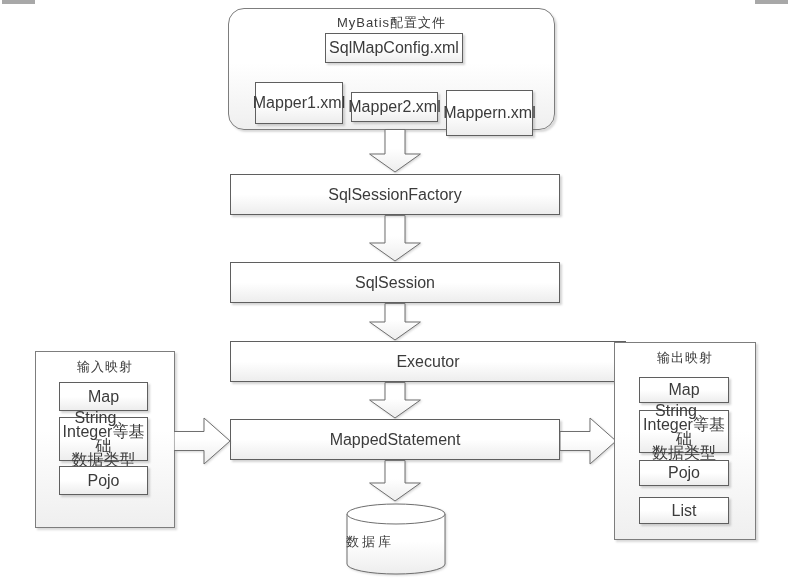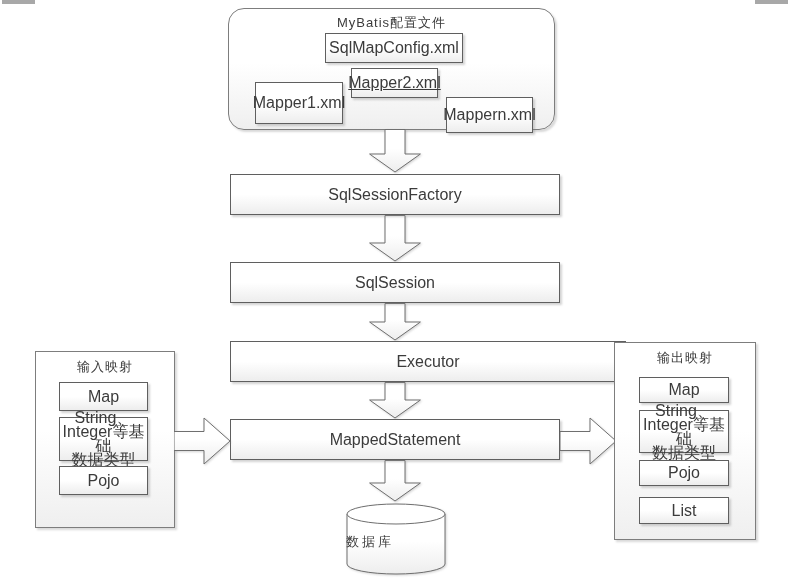--- a/index.html
+++ b/index.html
@@ -53,22 +53,22 @@
   </svg>
 
   <div class="crop-bar" style="left:2px;"></div>
   <div class="crop-bar" style="left:755px;"></div>
 
   <div class="group rounded" style="left:228px; top:8px; width:327px; height:122px;">
     <div class="group-title" style="top:5px;">MyBatis配置文件</div>
   </div>
   <div class="box" style="left:325px; top:33px; width:138px; height:30px;">SqlMapConfig.xml</div>
   <div class="box" style="left:255px; top:82px; width:88px; height:42px;">Mapper1.xml</div>
-  <div class="box" style="left:351px; top:68px; width:87px; height:30px;text-decoration:underline;">Mapper2.xml</div>
-  <div class="box" style="left:446px; top:97px; width:87px; height:36px;">Mappern.xml</div>
+  <div class="box" style="left:351px; top:92px; width:87px; height:30px;">Mapper2.xml</div>
+  <div class="box" style="left:446px; top:90px; width:87px; height:46px;">Mappern.xml</div>
 
   <svg class="arrow-svg" style="left:369px; top:129px;" width="52" height="44">
     <polygon points="16,0.5 36,0.5 36,25 51.4,25 26,43 0.6,25 16,25" fill="url(#shapeGrad)" stroke="#6f6f6f" stroke-width="1"></polygon>
   </svg>
   <svg class="arrow-svg" style="left:369px; top:215px;" width="52" height="47">
     <polygon points="16,0.5 36,0.5 36,28 51.4,28 26,46 0.6,28 16,28" fill="url(#shapeGrad)" stroke="#6f6f6f" stroke-width="1"></polygon>
   </svg>
   <svg class="arrow-svg" style="left:369px; top:303px;" width="52" height="38">
     <polygon points="16,0.5 36,0.5 36,19 51.4,19 26,37 0.6,19 16,19" fill="url(#shapeGrad)" stroke="#6f6f6f" stroke-width="1"></polygon>
   </svg>

